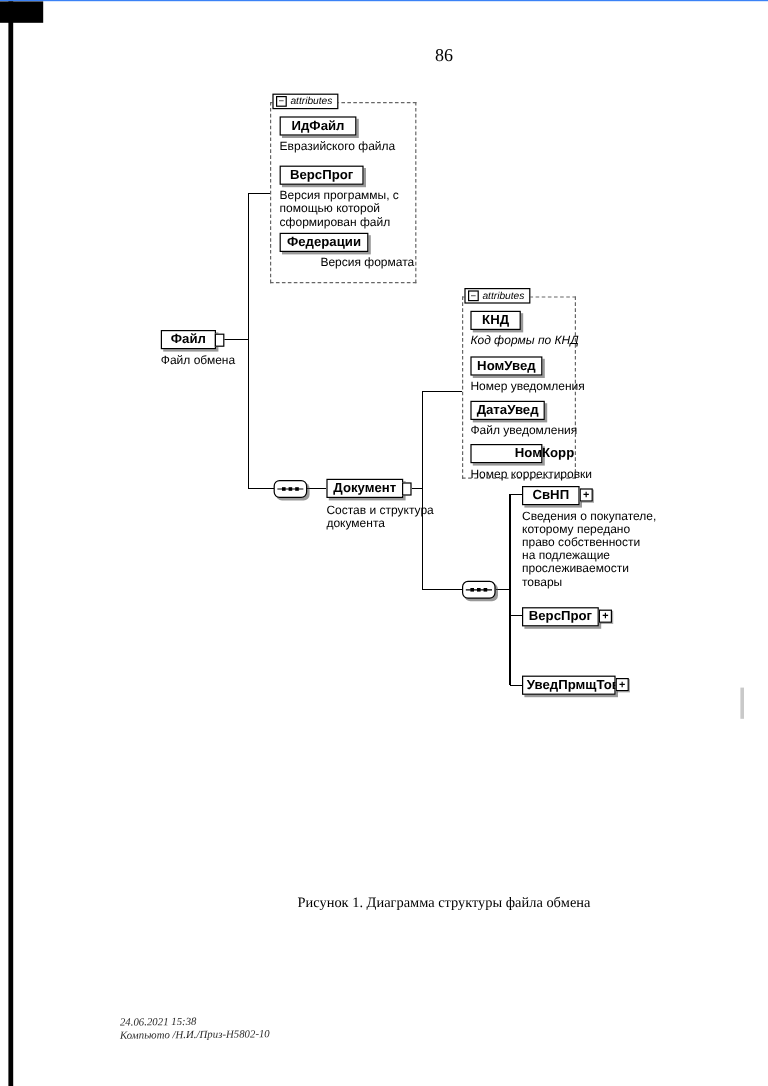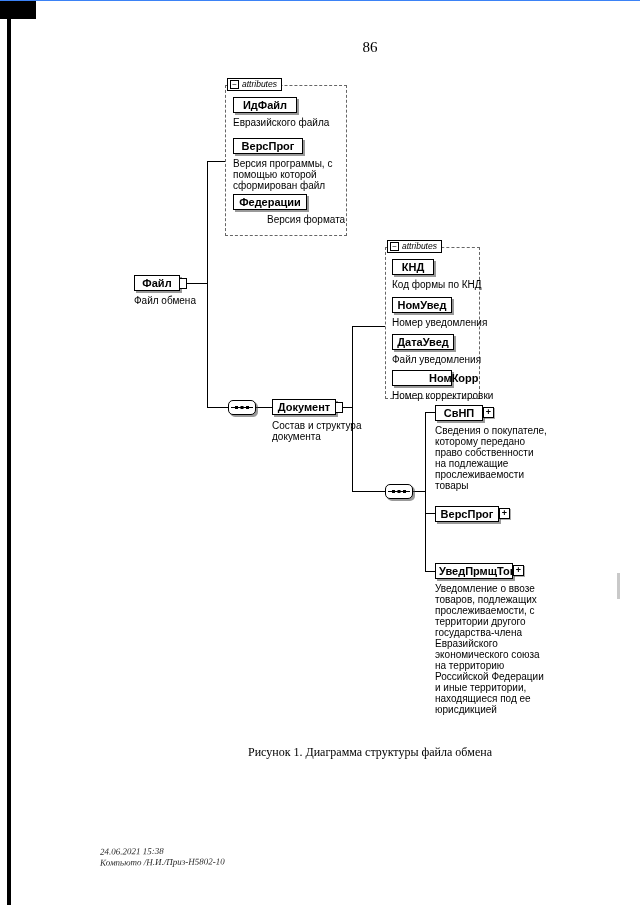--- a/index.html
+++ b/index.html
@@ -93,21 +93,21 @@
   <div class="handle" style="left:335px; top:401px;"></div>
   <div class="desc" style="left:272px; top:419px; width:92px;">Состав и структура документа</div>
 
   <div class="attr-group" style="left:385px; top:246px; width:95px; height:152px;"></div>
   <div class="attr-tag" style="left:387px; top:239px;">
     <span class="mini-box">−</span>
     <span>attributes</span>
   </div>
 
   <div class="elem-box" style="left:392px; top:258px; width:42px;">КНД</div>
-  <div class="desc nowrap" style="left:392px; top:278px;">Код формы по КНД</div>
+  <div class="desc nowrap" style="left:392px; top:278px;font-style:italic;">Код формы по КНД</div>
 
   <div class="elem-box" style="left:392px; top:296px; width:60px;">НомУвед</div>
   <div class="desc nowrap" style="left:392px; top:316px;">Номер уведомления</div>
 
   <div class="elem-box" style="left:392px; top:333px; width:62px;">ДатаУвед</div>
   <div class="desc nowrap" style="left:392px; top:353px;">Файл уведомления</div>
 
   <div class="elem-box" style="left:392px; top:369px; width:60px;padding-left:36px;">НомКорр</div>
   <div class="desc nowrap" style="left:392px; top:389px;">Номер корректировки</div>
 
@@ -122,21 +122,20 @@
 
   <div class="elem-box" style="left:435px; top:404px; width:48px;">СвНП</div>
   <div class="plus-box" style="left:483px; top:406px;">+</div>
   <div class="desc" style="left:435px; top:424px; width:112px;">Сведения о покупателе, которому передано право собственности на подлежащие прослеживаемости товары</div>
 
   <div class="elem-box" style="left:435px; top:505px; width:64px;">ВерсПрог</div>
   <div class="plus-box" style="left:499px; top:507px;">+</div>
 
   <div class="elem-box" style="left:435px; top:562px; width:78px;">УведПрмщТов</div>
   <div class="plus-box" style="left:513px; top:564px;">+</div>
-  <div class="desc" style="left:435px; top:582px; width:114px;">Уведомление о ввозе товаров, подлежащих прослеживаемости, с территории другого государства-члена Евразийского экономического союза на территорию Российской Федерации и иные территории, находящиеся под ее юрисдикцией</div>
 
   <div class="caption">Рисунок 1. Диаграмма структуры файла обмена</div>
 
   <div class="stamp">
     <div>24.06.2021 15:38</div>
     <div>Компьюто /Н.И./Приз-Н5802-10</div>
   </div>
 
 </div>
 

